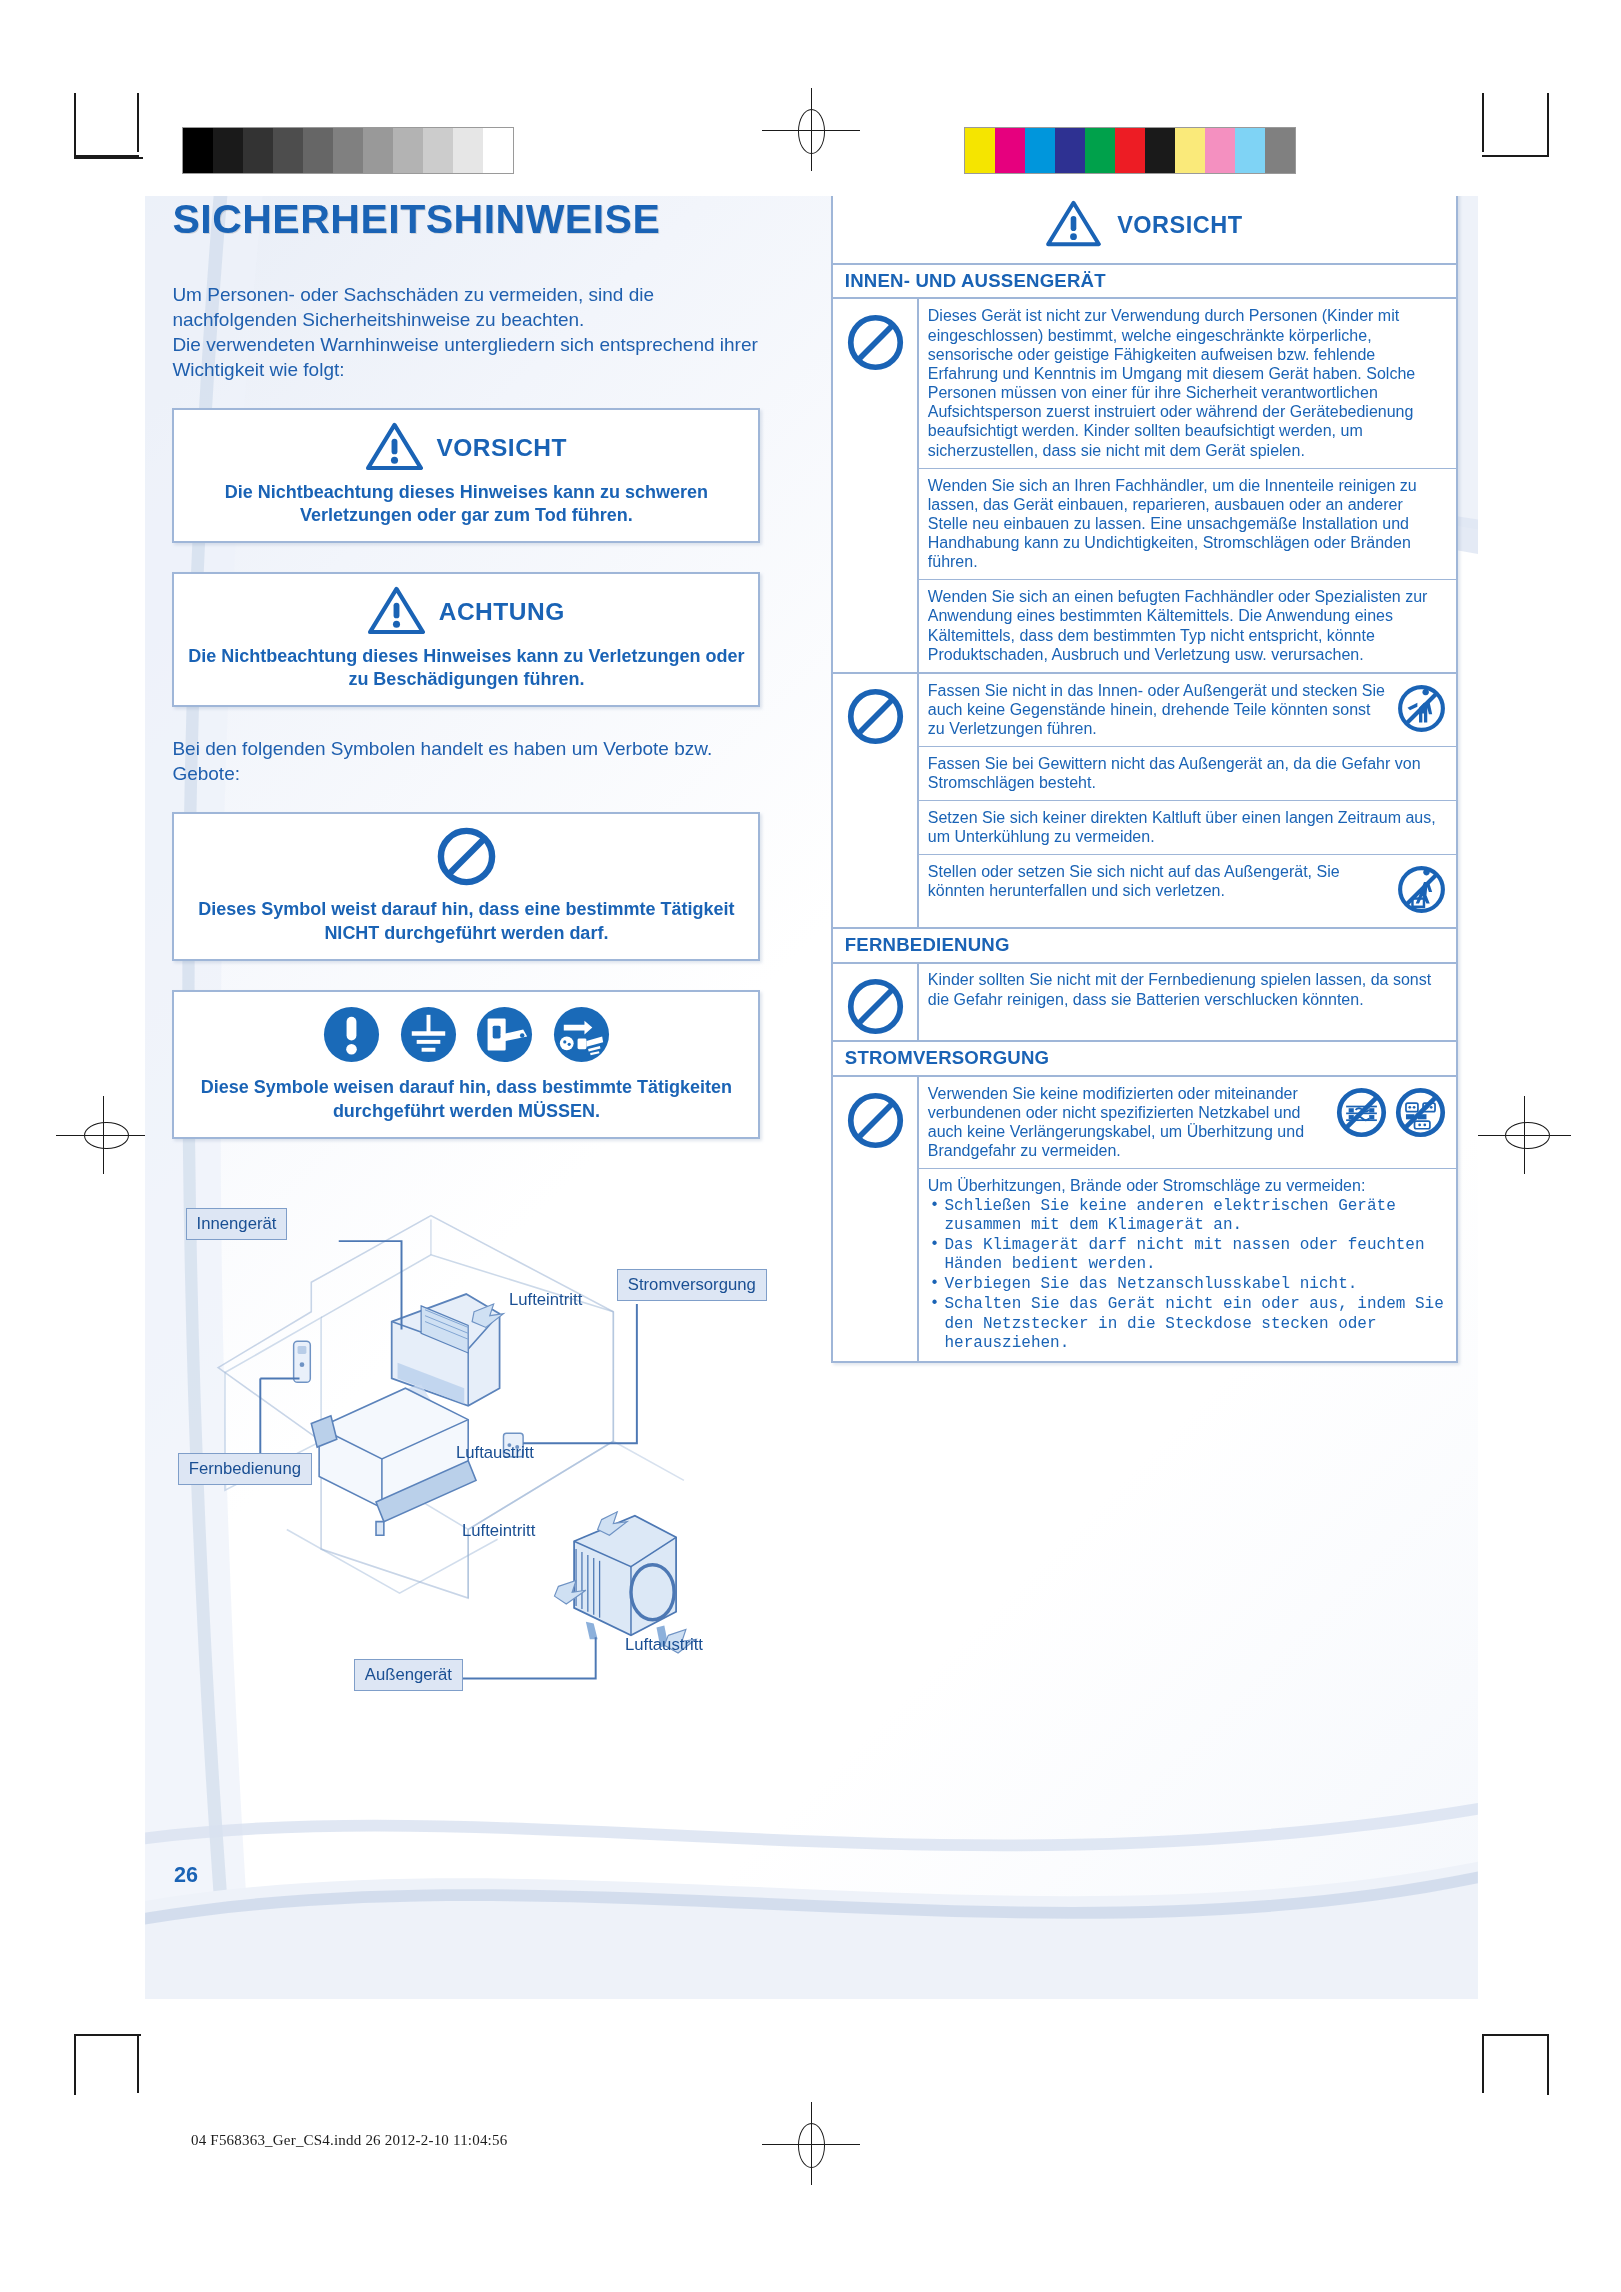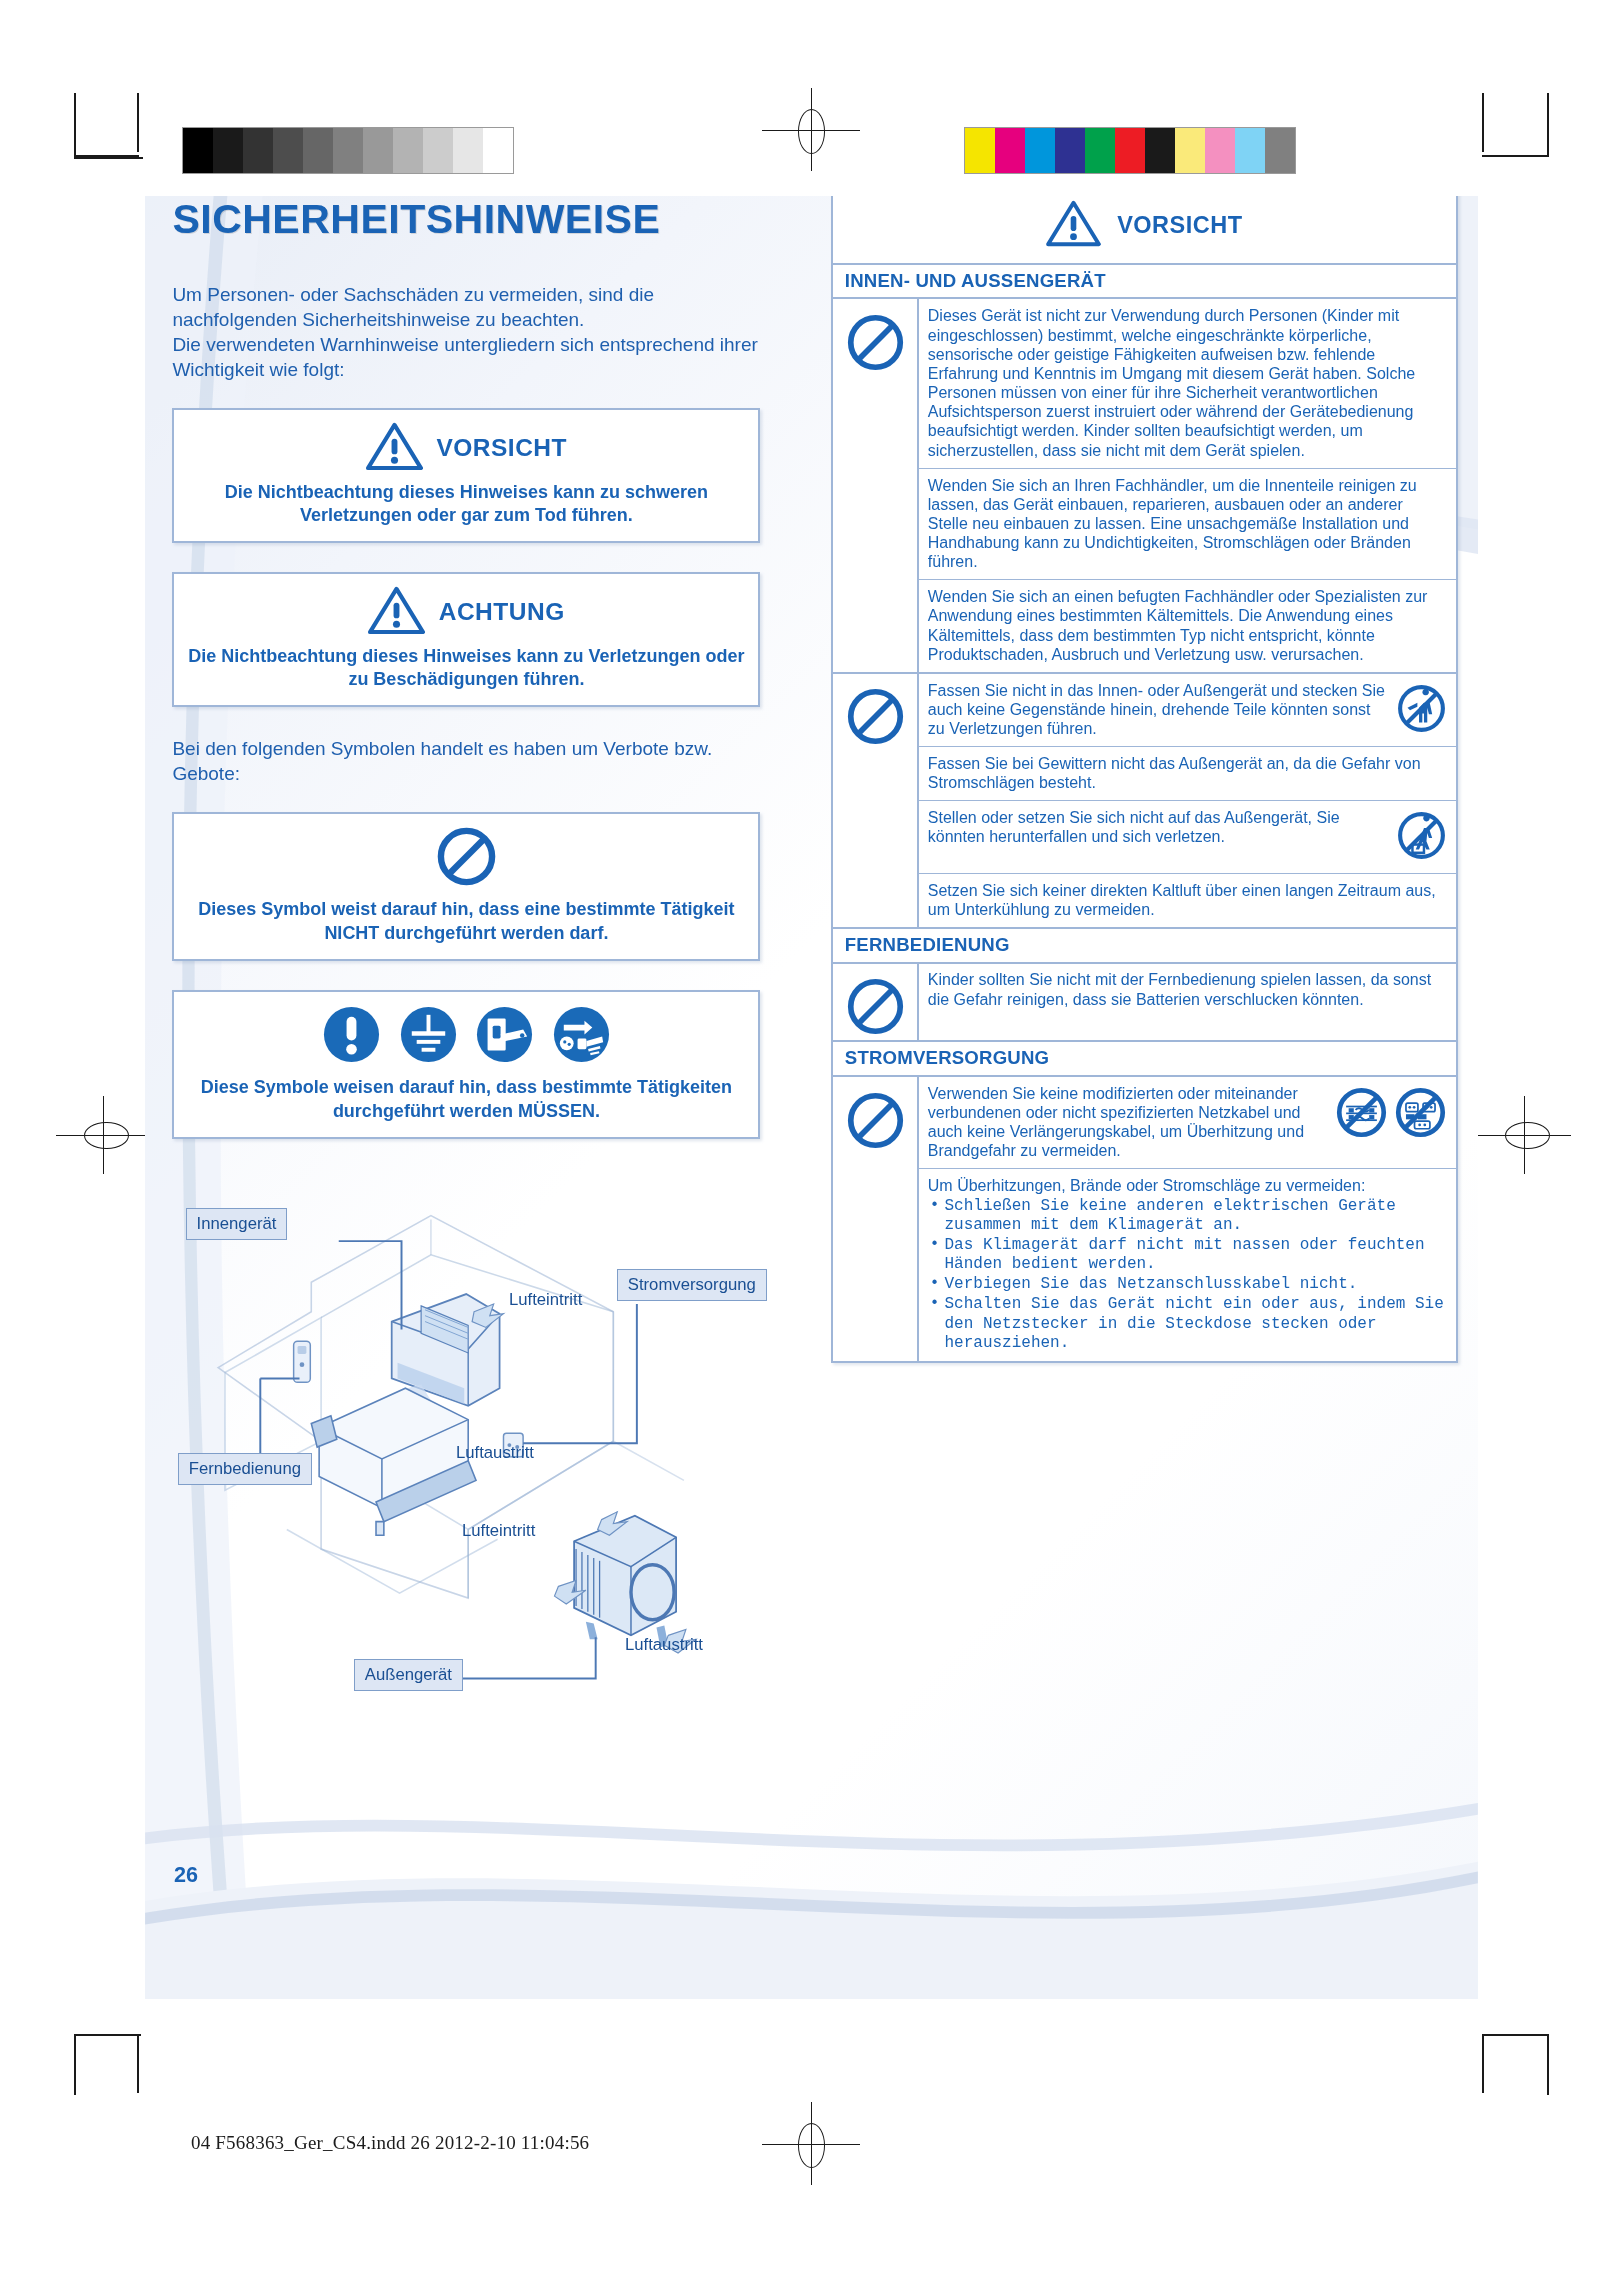--- a/index.html
+++ b/index.html
@@ -75,21 +75,21 @@
   .diagram{position:absolute;left:29px;top:1000px;width:608px;height:510px;}
   .dlabel{
     position:absolute;border:1px solid #7f9ec9;background:#dde6f4;
     color:#1a4f93;font-size:16.7px;padding:4.9px 9.8px;white-space:nowrap;
   }
   .dfree{position:absolute;color:#1a4f93;font-size:16.7px;white-space:nowrap;}
 
   .pagenum{position:absolute;left:29px;top:1666px;color:#1a63b5;font-size:21.6px;font-weight:bold;}
 
   
-  .footer{position:absolute;left:191px;top:2132px;color:#1c1c1c;font-size:19px;
+  .footer{position:absolute;left:191px;top:2132px;color:#1c1c1c;font-size:15px;
           font-family:"Liberation Serif", serif;letter-spacing:0.2px;}
 </style>
 </head>
 <body>
 
 <div>
 
   <div class="crop" style="left:137px;top:93px;width:1.6px;height:59px;"></div>
   <div class="crop" style="left:74px;top:157px;width:69px;height:1.6px;"></div>
   <div class="crop" style="left:74px;top:93px;width:1.6px;height:64px;"></div>
@@ -414,33 +414,33 @@
                         <path d="M34 24 h7 l3 14 h-4 l-2 -8 v18 h-4 v-11 h-2 v11 h-4 v-18 z" fill="#1a63b5"></path>
                         <path d="M14 30 l12 -6 v5 l-9 4 z" fill="#1a63b5"></path>
                         <line x1="13" y1="49" x2="49" y2="13" stroke="#1a63b5" stroke-width="5"></line>
                       </svg></span>
                   </div>
                 </div>
                 <div class="trow">
                   <div class="ttext">Fassen Sie bei Gewittern nicht das Außengerät an, da die Gefahr von Stromschlägen besteht.</div>
                 </div>
                 <div class="trow">
+                  <div class="ttext">Setzen Sie sich keiner direkten Kaltluft über einen langen Zeitraum aus, um Unterkühlung zu vermeiden.</div>
+                </div>
+                <div class="trow">
                   <div class="ttext">Stellen oder setzen Sie sich nicht auf das Außengerät, Sie könnten herunterfallen und sich verletzen.</div>
                   <div class="rowicons">
                     <span><svg width="51" height="51" viewBox="0 0 62 62">
                         <circle cx="31" cy="31" r="26" fill="none" stroke="#1a63b5" stroke-width="5"></circle>
                         <path d="M37 14 a4 4 0 1 1 .1 0 Z" fill="#1a63b5"></path>
                         <path d="M34 22 h6 l4 12 h-4 l-2 -6 l-1 10 l4 10 h-4 l-5 -9 l-4 9 h-4 l5 -12 z" fill="#1a63b5"></path>
                         <rect x="20" y="42" width="14" height="10" fill="none" stroke="#1a63b5" stroke-width="3"></rect>
                         <line x1="13" y1="49" x2="49" y2="13" stroke="#1a63b5" stroke-width="5"></line>
                       </svg></span>
                   </div>
-                </div>
-                <div class="trow">
-                  <div class="ttext">Setzen Sie sich keiner direkten Kaltluft über einen langen Zeitraum aus, um Unterkühlung zu vermeiden.</div>
                 </div>
               </div>
             </div>
             <div class="sect">FERNBEDIENUNG</div>
             <div class="rowgrp">
               <div class="iconcell">
                 <span><svg width="59" height="59" viewBox="0 0 62 62">
                     <circle cx="31" cy="31" r="26" fill="none" stroke="#1a63b5" stroke-width="6"></circle>
                     <line x1="13.5" y1="48.5" x2="48.5" y2="13.5" stroke="#1a63b5" stroke-width="6"></line>
                   </svg></span>

